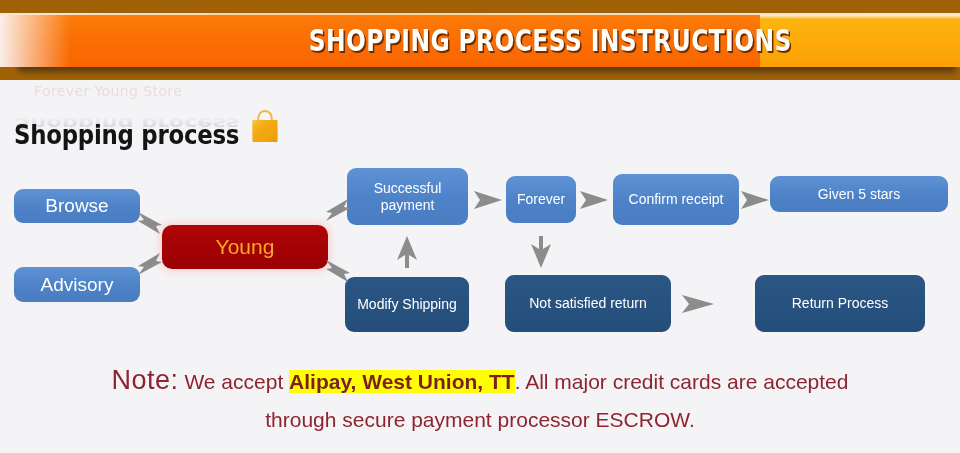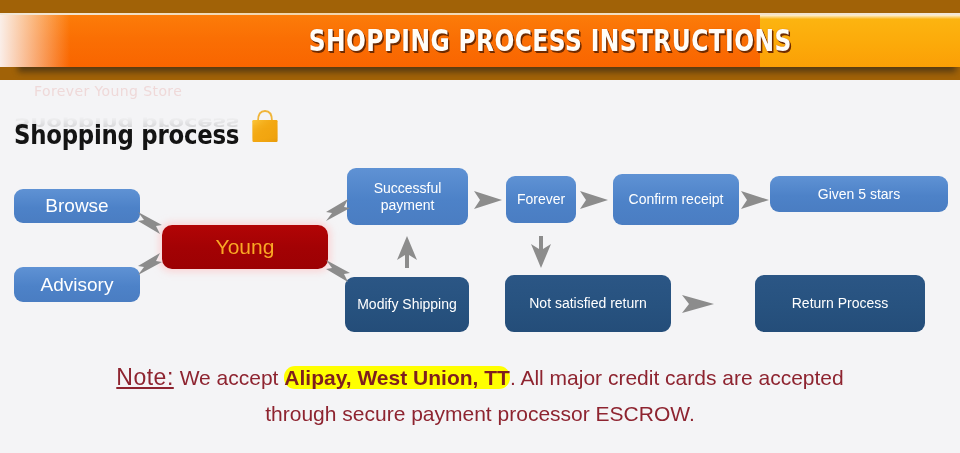--- a/index.html
+++ b/index.html
@@ -183,30 +183,28 @@
     left: 0;
     top: 360px;
     width: 960px;
     text-align: center;
     font-family: "Liberation Sans", sans-serif;
     font-size: 21px;
     color: #8e2430;
     line-height: 1.55;
   }
   #note-label {
-    font-size: 23px;
+    font-size: 27px;
     color: #8e2430;
     letter-spacing: 0.5px;
-    text-decoration: underline;
   }
   .hl {
     background: #ffff00;
     font-weight: bold;
     color: #7e1f1f;
-    border-radius: 11px;
   }
   #note-line2 { display: block; margin-top: 2px; }
 </style>
 </head>
 <body>
 
 <div id="page">
 
   <div id="banner-wrap">
     <div id="banner-shadow"></div>

